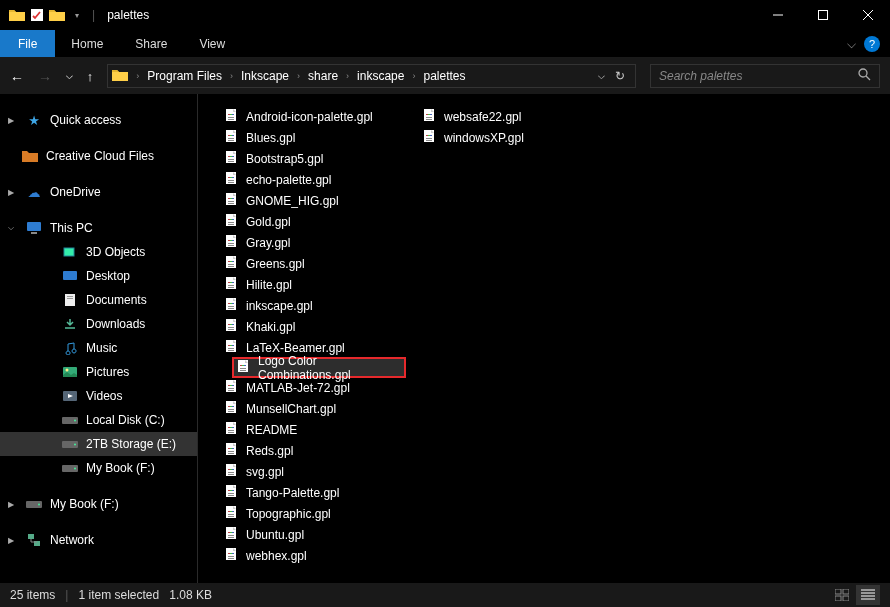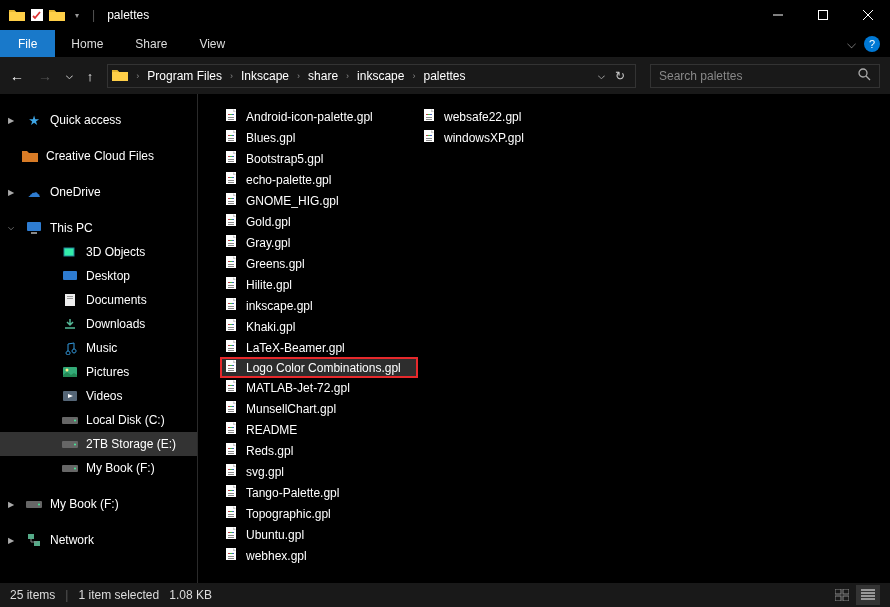--- a/index.html
+++ b/index.html
@@ -26,42 +26,42 @@
     
     .navbar { height: 36px; background: #191919; display: flex; align-items: center; padding: 0 10px; gap: 14px; }
     .nav-arrows { display: flex; gap: 14px; align-items: center; color: #fff; }
     .nav-arrow { font-size: 14px; }
     .nav-up { font-size: 13px; }
     .address-bar { flex: 1; background: #191919; border: 1px solid #333; height: 24px; display: flex; align-items: center; padding: 0 4px; gap: 2px; }
     .addr-folder { margin-right: 4px; }
     .addr-seg { color: #fff; padding: 0 4px; }
     .addr-caret { color: #888; font-size: 9px; padding: 0 2px; }
     .addr-right { margin-left: auto; display: flex; gap: 10px; align-items: center; color: #ccc; padding-right: 6px; }
-    .search-box { width: 230px; background: #191919; border: 1px solid #333; height: 24px; display: flex; align-items: center; padding: 0 8px; color: #888; }
+    .search-box { width: 230px; background: #191919; border: 1px solid #333; height: 24px; display: flex; align-items: center; padding: 0 8px; color: #888; font-style: italic; }
     .search-box .sp { margin-left: auto; }
     
     
     .main { flex: 1; display: flex; background: #000; }
     
     
     .sidebar { width: 198px; border-right: 1px solid #2a2a2a; padding-top: 14px; display: flex; flex-direction: column; }
     .side-item { display: flex; align-items: center; height: 24px; padding-left: 22px; gap: 8px; color: #fff; }
     .side-item.child { padding-left: 62px; }
     .side-item.selected { background: #333333; }
     .side-sep { height: 12px; }
     .side-icon { width: 16px; height: 16px; display: flex; align-items: center; justify-content: center; font-size: 13px; }
     .caret-space { width: 10px; display: inline-flex; align-items: center; color: #aaa; font-size: 8px; margin-left: -14px; }
     
     
     .content { flex: 1; padding: 12px 0 0 22px; display: flex; align-items: flex-start; }
     .file-col { display: flex; flex-direction: column; }
     .file-col.col1 { width: 198px; }
     .file-col.col2 { width: 180px; justify-content: space-between; }
     .file-item { height: 21px; display: flex; align-items: center; gap: 6px; color: #fff; padding: 0 4px; }
-    .file-item.highlighted { border: 2px solid #e6292c; background: rgba(90,90,90,0.5); padding: 4px 2px; margin: -1px 0; position: relative; z-index: 1; }
+    .file-item.highlighted { border: 2px solid #e6292c; background: rgba(90,90,90,0.5); padding: 4px 2px; margin: -1px 12px; position: relative; z-index: 1; }
     .file-icon { width: 16px; height: 14px; flex-shrink: 0; }
     
     
     .statusbar { height: 24px; background: #191919; display: flex; align-items: center; padding: 12px 10px; color: #ddd; gap: 10px; }
     .statusbar .vsep { color: #555; }
     .statusbar-right { margin-left: auto; display: flex; gap: 2px; }
     .view-btn { width: 24px; height: 20px; display: flex; align-items: center; justify-content: center; color: #aaa; }
     .view-btn:last-child { background: #333; color: #fff; }
     
     

